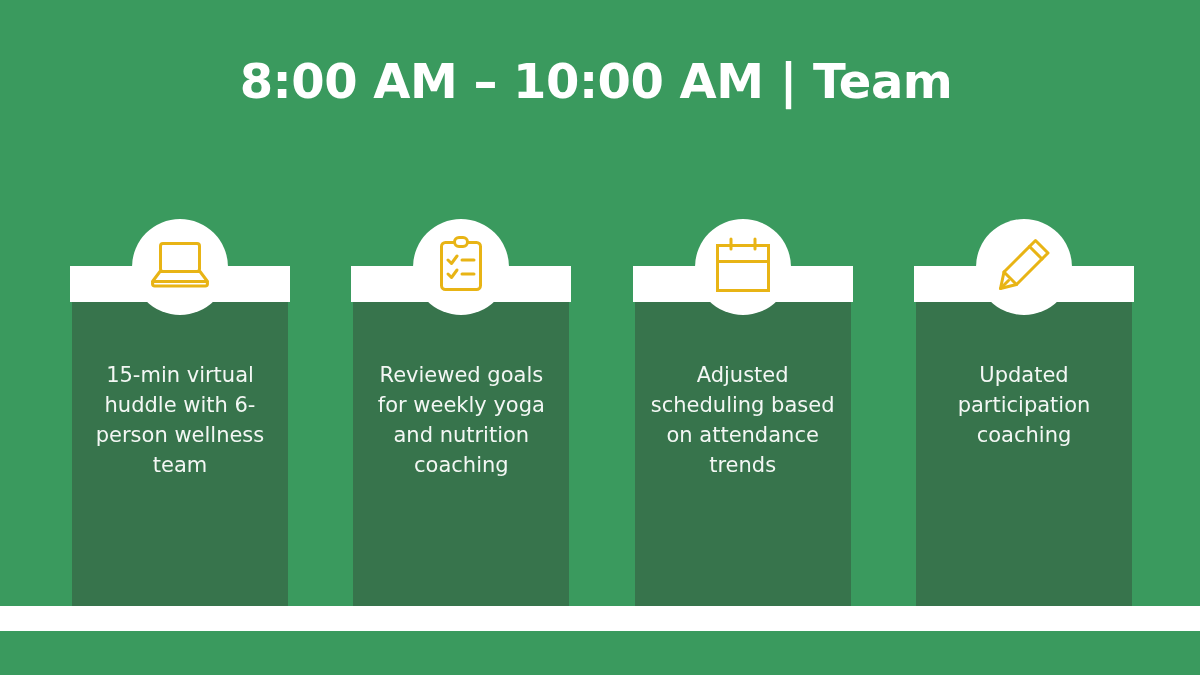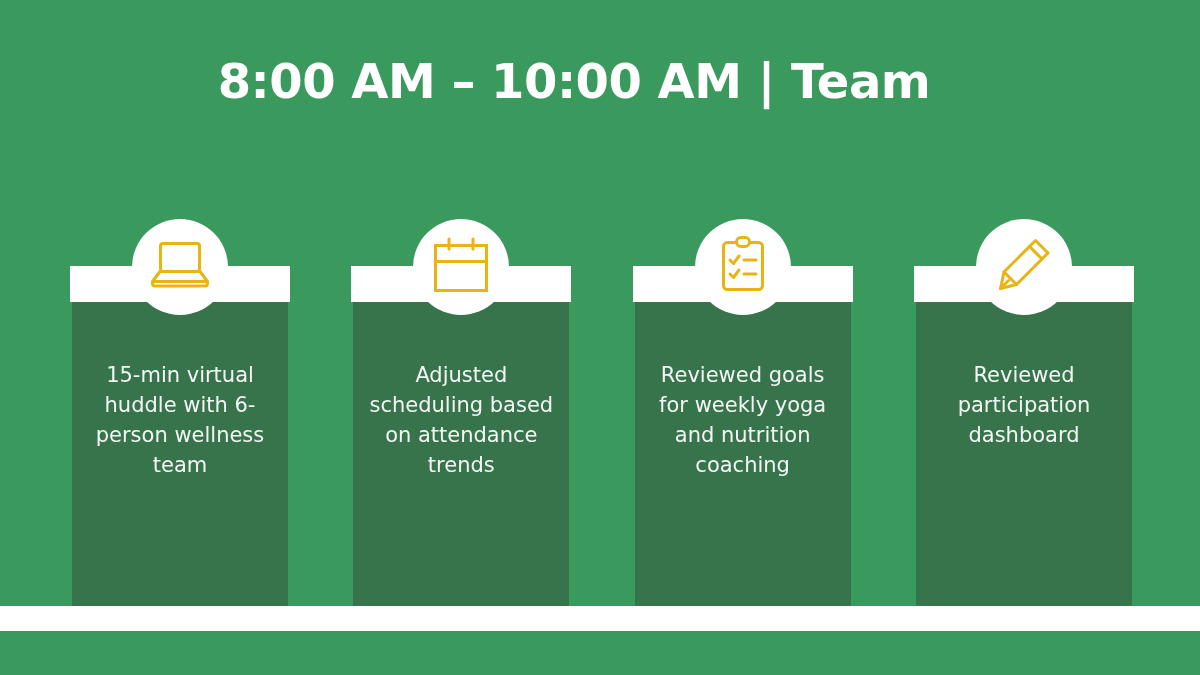--- a/index.html
+++ b/index.html
@@ -21,20 +21,21 @@
     overflow: hidden;
   }
 
   
   #title-block {
     position: absolute;
     left: 0;
     top: 52px;
     width: 1148px;
     text-align: center;
+    padding-left: 22px;
   }
   #title-block .title-line {
     display: block;
     color: #FFFFFF;
     font-family: "DejaVu Sans", sans-serif;
     font-weight: 700;
     font-size: 48px;
     line-height: 58px;
     letter-spacing: -0.5px;
   }
@@ -143,64 +144,64 @@
         </svg>
       </div>
       <div class="card-caphead"></div>
       <div class="card-body">
         <div class="card-text">15-min virtual huddle with 6-person wellness team</div>
       </div>
     </div>
 
     <div class="card">
       <div class="icon-circle">
-        <svg width="62" height="56" viewBox="0 0 62 56" fill="none">
-          <line x1="19" y1="2" x2="19" y2="12" stroke="#E8B415" stroke-width="3" stroke-linecap="round"></line>
-          <line x1="43" y1="2" x2="43" y2="12" stroke="#E8B415" stroke-width="3" stroke-linecap="round"></line>
-          <rect x="5.5" y="8.5" width="51" height="45" stroke="#E8B415" stroke-width="3"></rect>
-          <line x1="5.5" y1="24.5" x2="56.5" y2="24.5" stroke="#E8B415" stroke-width="3"></line>
-        </svg>
-      </div>
-      <div class="card-caphead"></div>
-      <div class="card-body">
-        <div class="card-text">Adjusted scheduling based on attendance trends</div>
-      </div>
-    </div>
-
-    <div class="card">
-      <div class="icon-circle">
         <svg width="50" height="58" viewBox="0 0 50 58" fill="none">
           <rect x="5.5" y="6.5" width="39" height="47" rx="4" stroke="#E8B415" stroke-width="3"></rect>
           <rect x="18.5" y="1.5" width="13" height="9" rx="4.5" stroke="#E8B415" stroke-width="3" fill="#fff"></rect>
           <path d="M12 24 L15.5 27.5 L21 20" stroke="#E8B415" stroke-width="3" stroke-linecap="round" stroke-linejoin="round" fill="none"></path>
           <path d="M12 38 L15.5 41.5 L21 34" stroke="#E8B415" stroke-width="3" stroke-linecap="round" stroke-linejoin="round" fill="none"></path>
           <line x1="26" y1="24" x2="38" y2="24" stroke="#E8B415" stroke-width="3" stroke-linecap="round"></line>
           <line x1="26" y1="38" x2="38" y2="38" stroke="#E8B415" stroke-width="3" stroke-linecap="round"></line>
         </svg>
       </div>
       <div class="card-caphead"></div>
       <div class="card-body">
         <div class="card-text">Reviewed goals for weekly yoga and nutrition coaching</div>
       </div>
     </div>
 
     <div class="card">
       <div class="icon-circle">
+        <svg width="62" height="56" viewBox="0 0 62 56" fill="none">
+          <line x1="19" y1="2" x2="19" y2="12" stroke="#E8B415" stroke-width="3" stroke-linecap="round"></line>
+          <line x1="43" y1="2" x2="43" y2="12" stroke="#E8B415" stroke-width="3" stroke-linecap="round"></line>
+          <rect x="5.5" y="8.5" width="51" height="45" stroke="#E8B415" stroke-width="3"></rect>
+          <line x1="5.5" y1="24.5" x2="56.5" y2="24.5" stroke="#E8B415" stroke-width="3"></line>
+        </svg>
+      </div>
+      <div class="card-caphead"></div>
+      <div class="card-body">
+        <div class="card-text">Adjusted scheduling based on attendance trends</div>
+      </div>
+    </div>
+
+    <div class="card">
+      <div class="icon-circle">
         <svg width="58" height="58" viewBox="0 0 58 58" fill="none">
           <g stroke="#E8B415" stroke-width="3" stroke-linejoin="round" stroke-linecap="round" fill="none">
             <path d="M40.5 4.5 L53 17 L21.5 48.5 L9 36 Z"></path>
             <line x1="34.5" y1="10.5" x2="47" y2="23"></line>
             <path d="M9 36 L5.5 52.5 L21.5 48.5"></path>
             <path d="M5.5 52.5 L13.5 44.5"></path>
           </g>
         </svg>
       </div>
       <div class="card-caphead"></div>
       <div class="card-body">
-        <div class="card-text">Reviewed participation dashboard</div>
+        <div class="card-text">Updated participation coaching</div>
       </div>
     </div>
 
   </div>
 
   <div id="bottom-white-band"></div>
   <div id="bottom-green-band"></div>
 
 </div>
 

